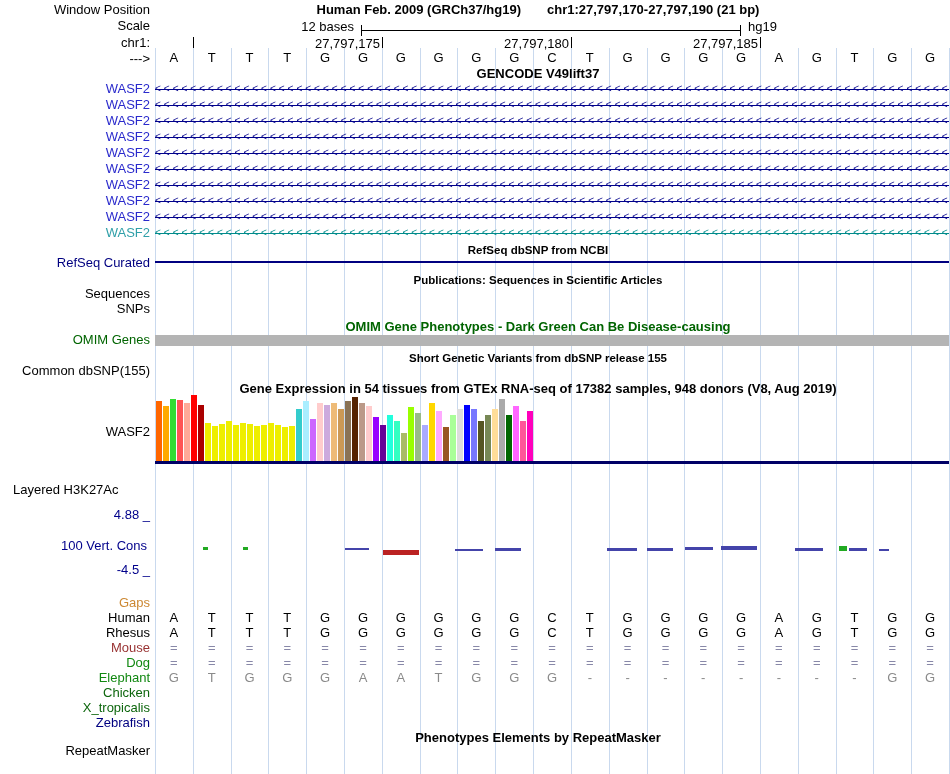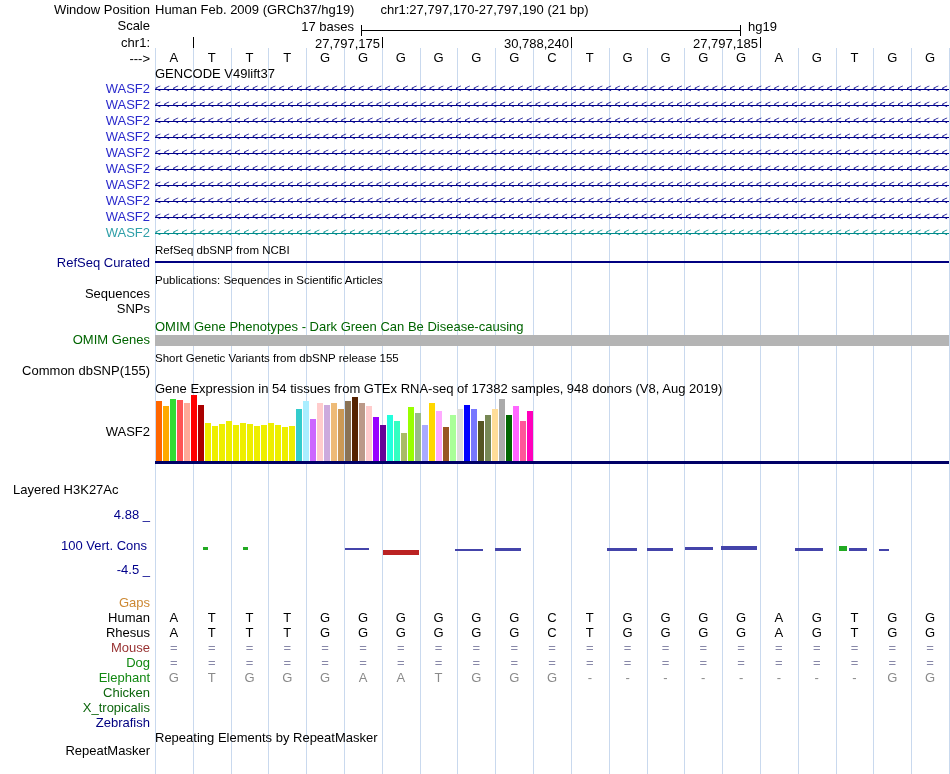--- a/index.html
+++ b/index.html
@@ -1,21 +1,21 @@
 <!DOCTYPE html>
 <html><head>
 <meta charset="utf-8">
 <style>
   * { box-sizing: border-box; margin: 0; padding: 0; }
   body { background: #ffffff; font-family: "Liberation Sans", sans-serif; }
   .gb { position: relative; width: 950px; height: 774px; background: #fff; overflow: hidden; color: #000; font-size: 13px; }
 
   .lbl { position: absolute; left: 0; width: 150px; text-align: right; font-size: 13px; line-height: 14px; white-space: nowrap; }
   .lbl-left { position: absolute; left: 13px; font-size: 13px; line-height: 14px; white-space: nowrap; }
-  .ttl { position: absolute; left: 155px; width: 794px; font-size: 13px; line-height: 14px; white-space: nowrap; }
+  .ttl { position: absolute; left: 141px; width: 794px; text-align: center; font-size: 13px; line-height: 14px; white-space: nowrap; font-weight: bold; }
   .ttl-sm { font-size: 11.5px; }
   .cblue  { color: #000080; }
   .cgreen { color: #006400; }
   .cnavy  { color: #00008b; padding-left: 48px; }
   .cblue2 { color: #3333bb; }
 
   .grid-layer { position: absolute; left: 155px; top: 48px; width: 795px; height: 726px; }
   .vline { position: absolute; top: 0; bottom: 0; width: 1px; }
 
   .scale-val { position: absolute; left: 240px; top: 19px; width: 114px; text-align: right; }
@@ -83,33 +83,33 @@
       <div class="vline" style="left: 756.19px; background: rgb(201, 217, 238);"></div>
       <div class="vline" style="left: 794px; background: rgb(201, 217, 238);"></div>
     </div>
 
   <div class="lbl" style="top:3px">Window Position</div>
   <div class="ttl" style="top:3px">
     <span>Human Feb. 2009 (GRCh37/hg19)</span><span class="pos-gap">chr1:27,797,170-27,797,190 (21 bp)</span>
   </div>
 
   <div class="lbl" style="top:19px">Scale</div>
-  <div class="scale-val">17 bases</div>
+  <div class="scale-val">12 bases</div>
   <div class="ruler-line"></div>
   <div class="ruler-end" style="left:361px"></div>
   <div class="ruler-end" style="left:740px"></div>
   <div class="hg19">hg19</div>
 
   <div class="lbl" style="top:36px">chr1:</div>
   <div class="tick-layer">
       <div class="rtick" style="left: 193px;"></div>
       <div class="rtick" style="left: 382px;"></div>
       <div class="rlab" style="left: 304px;">27,797,175</div>
       <div class="rtick" style="left: 571px;"></div>
-      <div class="rlab" style="left: 493px;">30,788,240</div>
+      <div class="rlab" style="left: 493px;">27,797,180</div>
       <div class="rtick" style="left: 760px;"></div>
       <div class="rlab" style="left: 682px;">27,797,185</div>
     </div>
 
   <div class="lbl" style="top:52px">---&gt;</div>
   <div class="cells" style="top:51px">
       <span class="cell">A</span>
       <span class="cell">T</span>
       <span class="cell">T</span>
       <span class="cell">T</span>
@@ -435,16 +435,16 @@
       <div class="mzrow">
         <div class="mzlab" style="color: rgb(13, 102, 13);">X_tropicalis</div>
         <div class="mzcells"></div>
       </div>
       <div class="mzrow">
         <div class="mzlab" style="color: rgb(0, 0, 128);">Zebrafish</div>
         <div class="mzcells"></div>
       </div>
     </div>
 
-  <div class="ttl" style="top:731px">Repeating Elements by RepeatMasker</div>
+  <div class="ttl" style="top:731px">Phenotypes Elements by RepeatMasker</div>
   <div class="lbl" style="top:744px">RepeatMasker</div>
 
 </div>
 
 </body></html>

